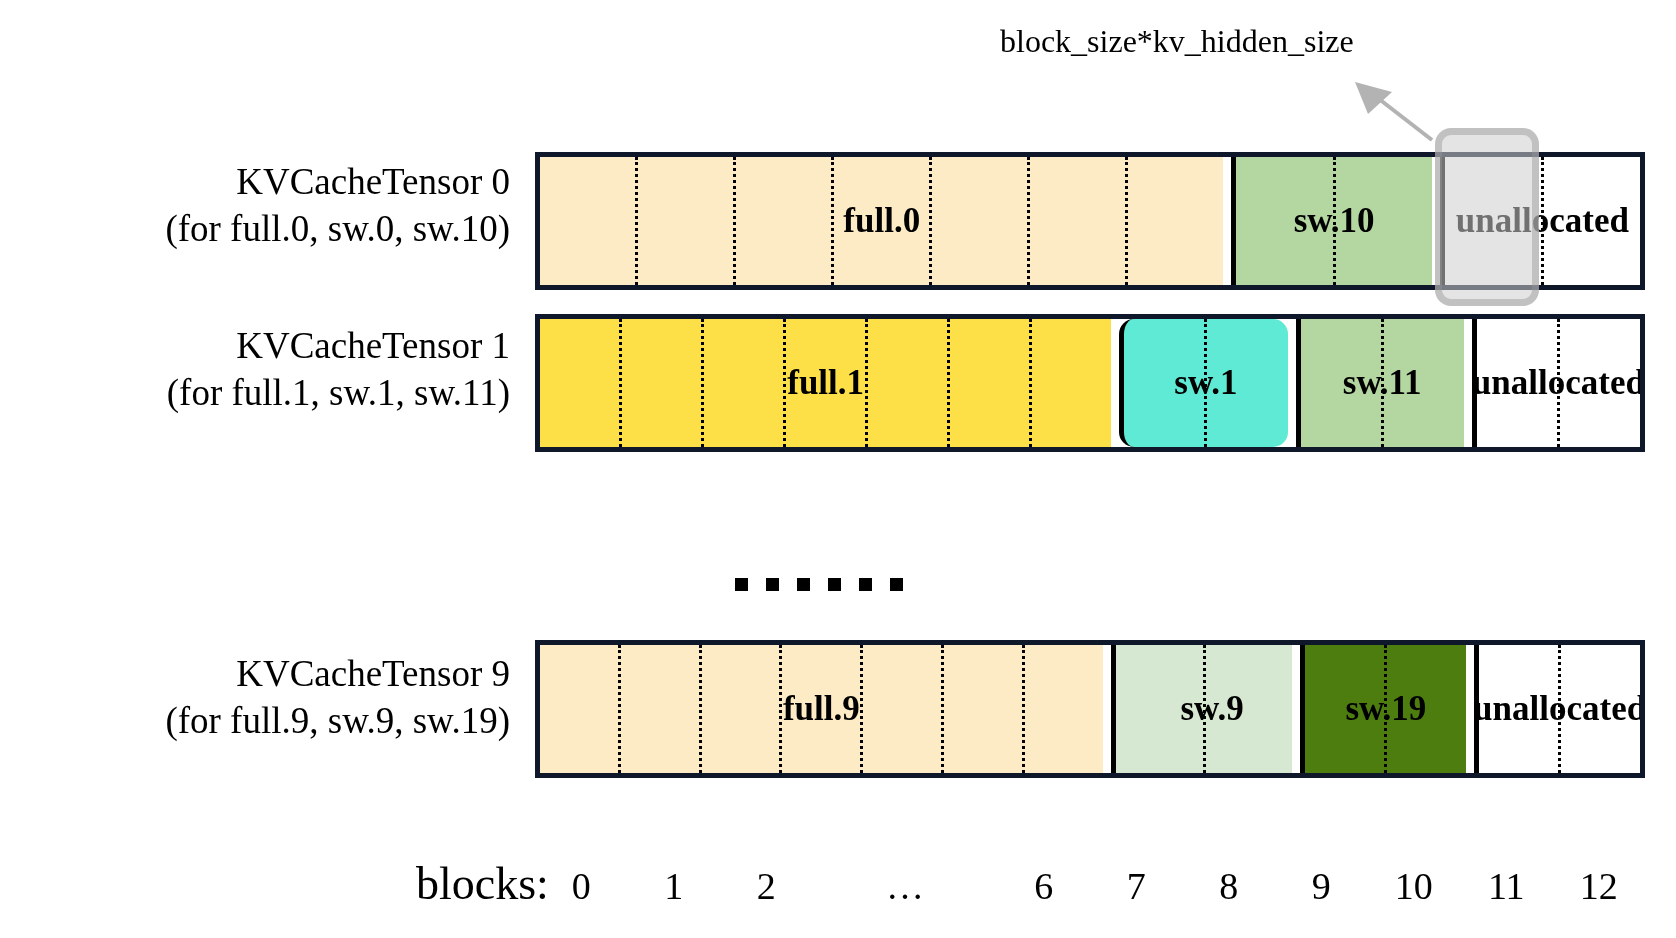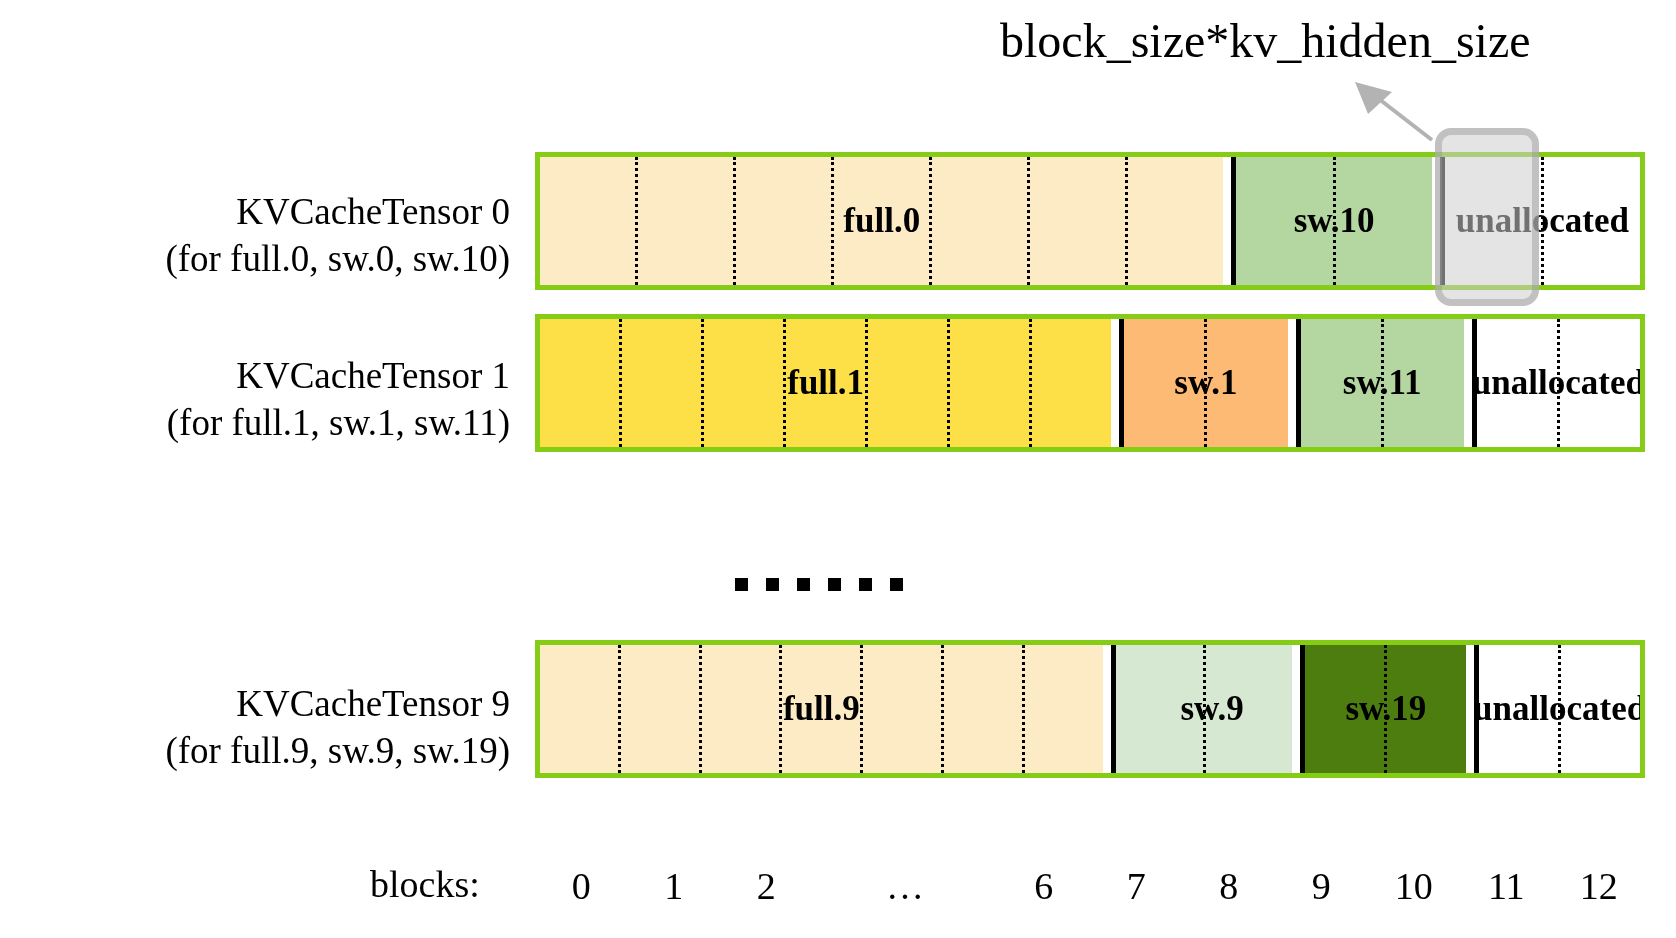--- a/index.html
+++ b/index.html
@@ -10,45 +10,44 @@
     font-family:"Liberation Serif","DejaVu Serif",serif;
     color:#000;
     overflow:hidden;
     position:relative;
   }
   #stage{position:absolute;left:0;top:0;width:1676px;height:938px;}
 
   
   .annot-text{
     position:absolute;
-    font-size:48px;
+    font-size:32px;
     line-height:46px;
     white-space:nowrap;
     color:#000;
   }
   .annot-arrow{position:absolute;left:0;top:0;width:1676px;height:938px;pointer-events:none;}
 
   
   .row-label{
     position:absolute;
     text-align:right;
     font-size:37px;
     line-height:47px;
     color:#000;
     white-space:nowrap;
-    margin-top:30px;
   }
   .row-label .l2{display:block;}
 
   
   .bar{
     position:absolute;
     display:flex;
     box-sizing:border-box;
-    border:5px solid #84cc16;
+    border:5px solid #0f172a;
     background:#fff;
     gap:8px;
   }
   .seg{
     position:relative;
     box-sizing:border-box;
     display:flex;
     align-items:center;
     justify-content:center;
     font-weight:bold;
@@ -79,23 +78,24 @@
     gap:18px;
     align-items:center;
   }
   .ellipsis span{
     display:block;width:13px;height:13px;background:#000;
   }
 
   
   .axis-title{
     position:absolute;
-    font-size:38px;
+    font-size:46px;
     line-height:44px;
     white-space:nowrap;
+    margin-left:46px;
   }
   .axis-ticks{
     position:absolute;
     display:flex;
   }
   .axis-ticks .tk{
     display:flex;align-items:center;justify-content:center;
     font-size:38px;line-height:44px;
     color:#000;
   }
@@ -170,21 +170,21 @@
         <i></i>
           <i></i>
           <i></i>
           <i></i>
           <i></i>
           <i></i>
           <i></i>
       </span>
       <span class="seg-label">full.1</span>
     </div>
-    <div class="seg" style="flex:2 1 0;background:#fdba74;">
+    <div class="seg" style="flex:2 1 0;background:#5eead4;border-radius:15px;">
       <span class="ticks">
           <i></i>
           <i></i>
         </span>
       <span class="seg-label">sw.1</span>
     </div>
     <div class="seg" style="flex:2 1 0;background:#B4D7A1;">
       <span class="ticks">
           <i></i>
           <i></i>

